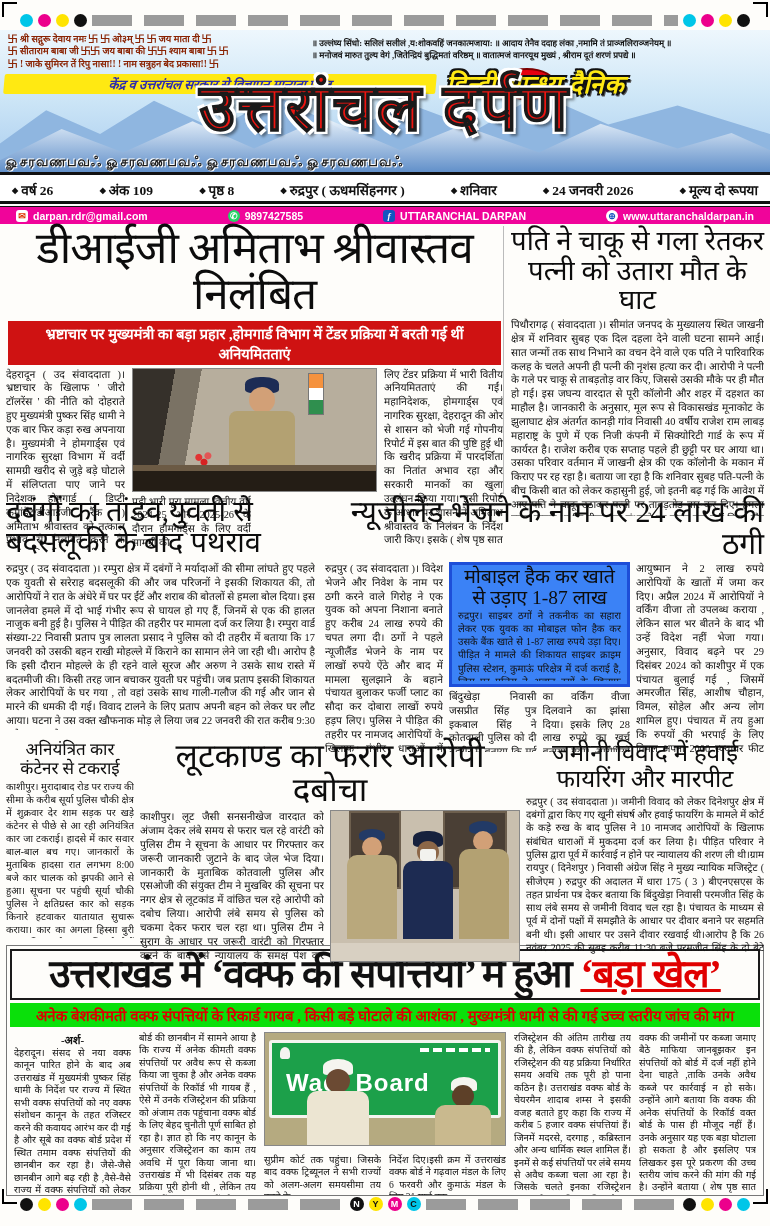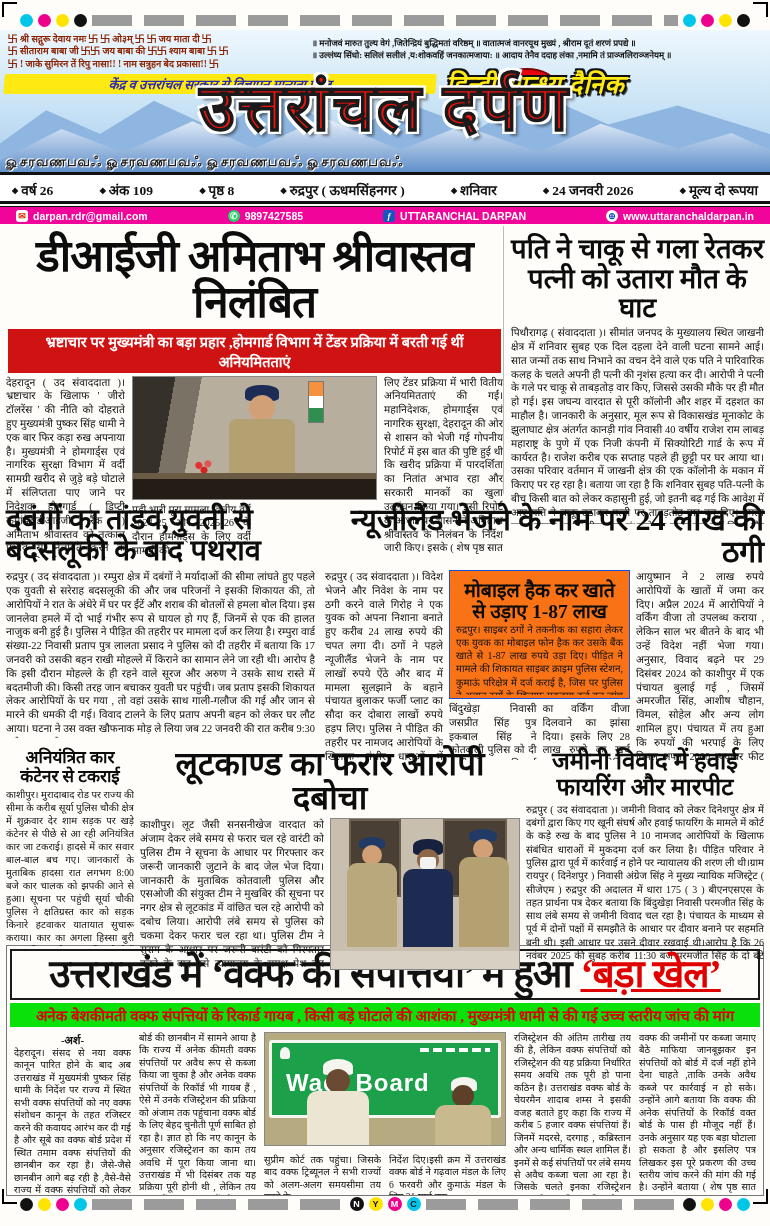--- a/index.html
+++ b/index.html
@@ -60,21 +60,21 @@
      color:#fff; font:bold 10.5px "Liberation Sans",sans-serif; }
   .cgroup { display:flex; align-items:center; gap:5px; }
   .cic { width:12px; height:12px; border-radius:3px; display:flex; align-items:center;
      justify-content:center; font-size:9px; flex:0 0 auto; }
   .cic.mail { background:#fff; color:#e03200; }
   .cic.wa { background:#25d366; color:#fff; border-radius:50%; }
   .cic.fb { background:#1455c0; color:#fff; font-family:"Liberation Serif",serif; font-style:italic; font-weight:bold; }
   .cic.web { background:#fff; color:#1455c0; border-radius:50%; }
   
   .main { position:absolute; top:226px; left:6px; right:6px; }
-  h1,h2,h3 { font-weight:bold; color:#0c0c0c;margin-top:8px; }
+  h1,h2,h3 { font-weight:normal; color:#0c0c0c; }
   .bodytxt { text-align:justify; font-size:10.4px; line-height:1.33; overflow:hidden; }
   .secA { display:flex; height:268px; }
   .dig { width:497px; }
   .dig h1 { font-size:44px; line-height:1.04; text-align:center; letter-spacing:-1px; }
   .dig-sub { background:#cf1212; color:#fff; font-weight:bold; font-size:14.5px; text-align:center;
      padding:2px 4px; margin:3px 2px; }
   .dig-grid { display:grid; grid-template-columns:repeat(4,1fr); grid-template-rows:124px auto;
      column-gap:7px; row-gap:3px; height:182px; }
   .dig-c1 { grid-row:1/3; }
   .dig-c4 { grid-column:4; grid-row:1/3; }
@@ -82,21 +82,21 @@
   .pati { flex:1; padding-left:7px; border-left:1px solid #bbb; }
   .pati h2 { font-size:27.5px; line-height:1.08; text-align:center; margin-bottom:3px; }
   .secB { display:flex; height:240px; margin-top:2px; }
   .dabang { width:315px; padding-right:6px; }
   .dabang h2 { font-size:29px; line-height:1.07; text-align:left; margin-bottom:4px; }
   .nz { flex:1; padding-left:4px; }
   .nz h2 { font-size:30px; line-height:1.05; text-align:right; margin-bottom:3px; }
   .nz-grid { display:flex; gap:6px; height:190px; }
   .nz-colA { width:118px; }
   .nz-mid { flex:1; display:flex; flex-direction:column; gap:3px; }
-  .hack-box { background:#f97316; border:1px solid #1d4ed8; padding:1px 6px 3px; }
+  .hack-box { background:#3b82f6; border:3px solid #1d4ed8; padding:1px 6px 3px; }
   .hack-box h3 { font-size:19.5px; text-align:center; line-height:1.1; }
   .nz-midrow { display:flex; gap:6px; flex:1; overflow:hidden; }
   .nz-midrow .bodytxt { flex:1; }
   .nz-colC { width:128px; }
   .secC { display:flex; height:200px; margin-top:4px; }
   .car { width:128px; }
   .car h3 { font-size:17px; text-align:center; line-height:1.12; margin-bottom:2px; }
   .car .bodytxt { font-size:9.8px; }
   .loot { width:392px; padding:0 6px; }
   .loot h2 { font-size:33px; text-align:center; line-height:1.02; margin-bottom:3px; }
@@ -168,22 +168,22 @@
 
   <div class="header">
     <div class="mtn far"></div>
     <div class="mtn near"></div>
     <div class="mantras">
       <div>卐 श्री सद्गुरू देवाय नमः 卐 卐 ओ३म् 卐 卐 जय माता दी 卐</div>
       <div>卐 सीताराम बाबा जी 卐卐 जय बाबा की 卐卐 श्याम बाबा 卐 卐</div>
       <div>卐 ! जाके सुमिरन तें रिपु नासा!! ! नाम सत्रुहन बेद प्रकासा!! 卐</div>
     </div>
     <div class="shlokas">
+      <div>॥ उल्लंघ्य सिंधो: सलिलं सलीलं ,य:शोकवहिं जनकात्मजाया: ॥ आदाय तेनैव ददाह लंका ,नमामि तं प्राञ्जलिराञ्जनेयम् ॥</div>
       <div>॥ मनोजवं मारुत तुल्य वेगं ,जितेन्द्रियं बुद्धिमतां वरिष्ठम् ॥ वातात्मजं वानरयूथ मुख्यं , श्रीराम दूतं शरणं प्रपद्ये ॥</div>
-      <div>॥ उल्लंघ्य सिंधो: सलिलं सलीलं ,य:शोकवहिं जनकात्मजाया: ॥ आदाय तेनैव ददाह लंका ,नमामि तं प्राञ्जलिराञ्जनेयम् ॥</div>
     </div>
     <div class="accred">केंद्र व उत्तरांचल सरकार से विज्ञापन मान्यता प्राप्त</div>
     <div class="redblob"></div>
     <div class="daily">हिन्दी सान्ध्य दैनिक</div>
     <div class="mast-title">उत्तरांचल दर्पण</div>
     <div class="chant">ௐசரவணபவஃ ௐசரவணபவஃ ௐசரவணபவஃ ௐசரவணபவஃ</div>
   </div>
 
   <div class="rule-heavy"></div>
 

